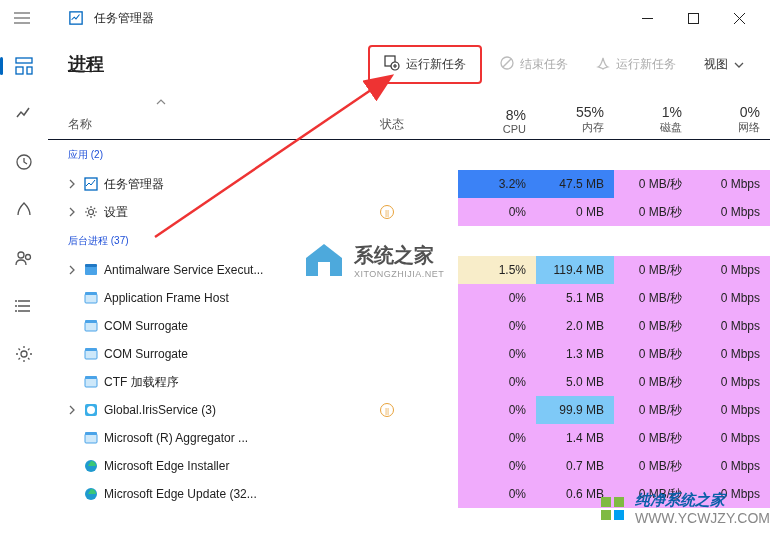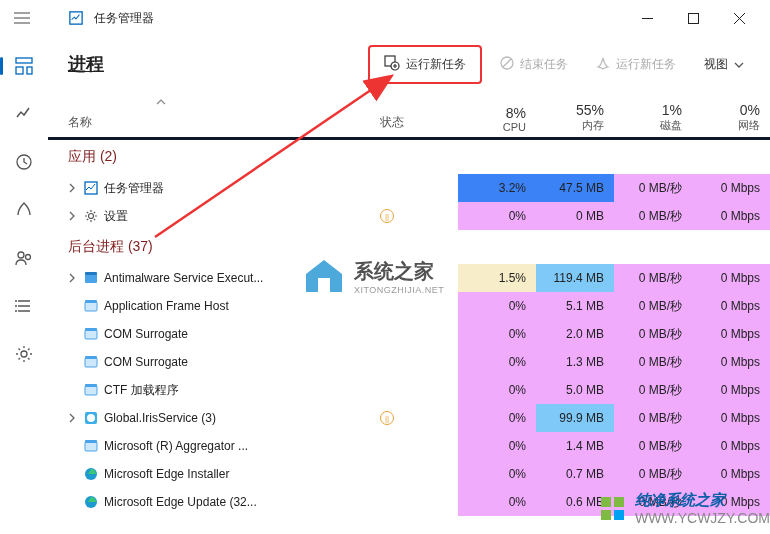--- a/index.html
+++ b/index.html
@@ -22,44 +22,44 @@
 
 .content { flex: 1; display: flex; flex-direction: column; }
 
 .header { height: 56px; display: flex; align-items: center; padding: 0 16px 0 20px; }
 .header .pagetitle { font-size: 18px; font-weight: 600; color: #222; text-decoration: underline; }
 .header .toolbar { margin-left: auto; display: flex; align-items: center; gap: 8px; }
 .header .tbtn { display: flex; align-items: center; gap: 6px; padding: 6px 10px; font-size: 12px; color: #333; cursor: pointer; border-radius: 4px; }
 .header .tbtn.disabled { color: #aaa; }
 .header .new-task { border: 2.5px solid #e33; padding: 8px 14px; }
 
-.colheaders { display: flex; align-items: stretch; height: 48px; border-bottom: 3px solid #0f172a; padding-left: 20px; }
+.colheaders { display: flex; align-items: stretch; height: 48px; border-bottom: 1px solid #0f172a; padding-left: 20px; }
 .colheaders .namecol { flex: 1; display: flex; align-items: flex-end; padding-bottom: 6px; font-size: 12px; color: #555; position: relative; }
 .colheaders .sortchev { position: absolute; top: 2px; left: 88px; color: #888; }
 .colheaders .statcol { width: 78px; display: flex; align-items: flex-end; padding-bottom: 6px; font-size: 12px; color: #555; }
 .colheaders .metric { width: 78px; display: flex; flex-direction: column; align-items: flex-end; justify-content: flex-end; padding: 0 10px 4px 0; }
 .colheaders .metric .pct { font-size: 14px; color: #333; }
 .colheaders .metric .lbl { font-size: 11px; color: #555; }
 
 .rows { overflow-y: auto; }
-.grouphdr { padding: 8px 20px 8px 20px; font-size: 14px; color: #7f1d1d; }
+.grouphdr { padding: 8px 20px 8px 20px; font-size: 10px; color: #1d4ed8; }
 .row { display: flex; align-items: center; height: 28px; padding-left: 20px; font-size: 12px; color: #222; }
 .row .expand { width: 16px; color: #666; display: flex; align-items: center; }
 .row .picon { width: 20px; display: flex; align-items: center; }
 .row .pname { flex: 1; white-space: nowrap; overflow: hidden; text-overflow: ellipsis; padding-right: 8px; }
 .row .pstat { width: 78px; display: flex; align-items: center; }
 .row .cell { width: 78px; text-align: right; padding-right: 10px; height: 100%; display: flex; align-items: center; justify-content: flex-end; }
 .row .c0 { background: #f0abfc; }
 .row .c1 { background: #f8edc9; }
 .row .c2 { background: #3b82f6; }
 .row .c3 { background: #7ec9f7; }
 
 .arrow { position: absolute; top: 67px; left: 150px; pointer-events: none; }
 
-.watermark1 { position: absolute; left: 300px; top: 256px; display: flex; align-items: center; gap: 6px; pointer-events: none; opacity: 0.85; }
+.watermark1 { position: absolute; left: 300px; top: 240px; display: flex; align-items: center; gap: 6px; pointer-events: none; opacity: 0.85; }
 .watermark1 .wlogo { width: 48px; height: 40px; }
 .watermark1 .wt1 { font-size: 20px; font-weight: bold; color: #333; }
 .watermark1 .wt2 { font-size: 9px; color: #888; letter-spacing: 0.5px; }
 
 .watermark2 { position: absolute; right: 0; bottom: 8px; display: flex; align-items: center; gap: 8px; pointer-events: none; }
 .watermark2 .wlogo2 { width: 28px; height: 28px; }
 .watermark2 .wt3 { font-size: 15px; font-weight: bold; font-style: italic; color: #0a5fa8; }
 .watermark2 .wt4 { font-size: 14px; color: #888; }
 
 .picon svg, .appicon svg { width: 14px; height: 14px; }

